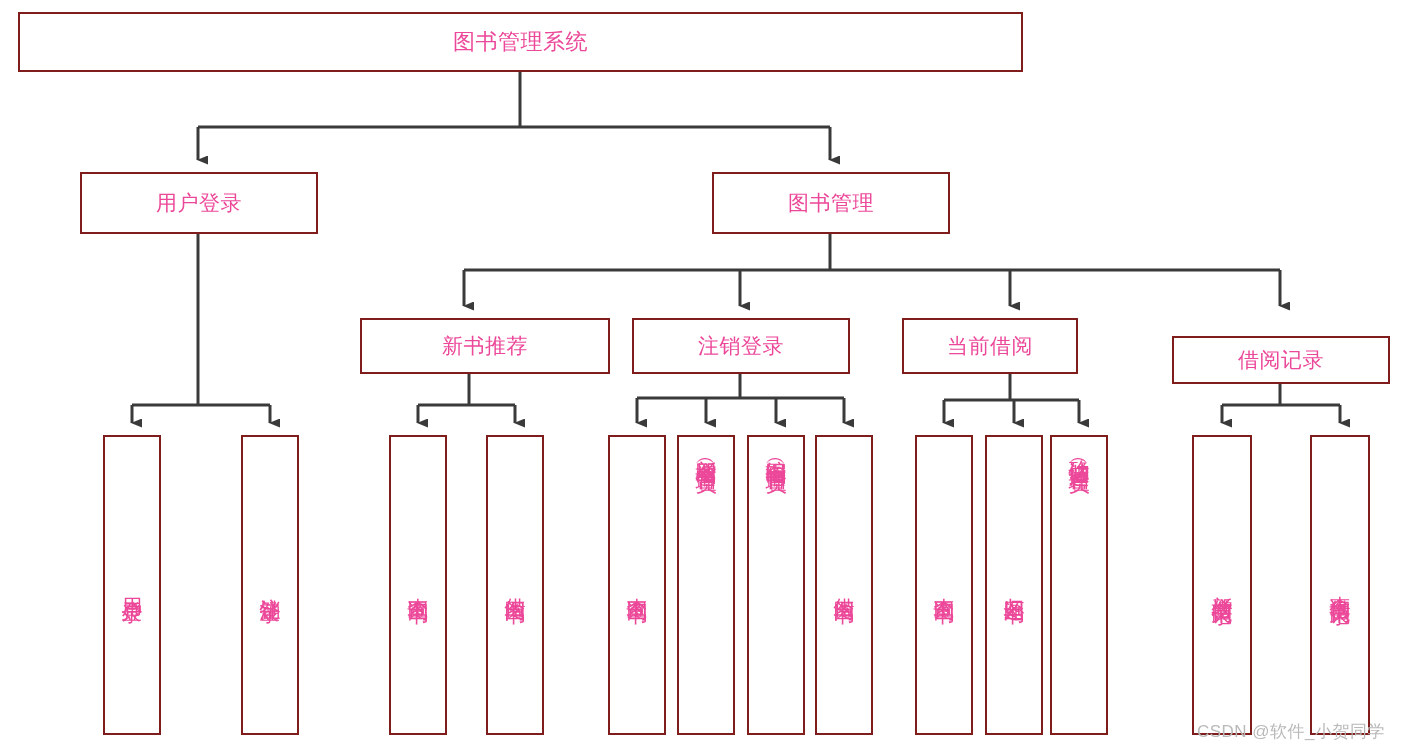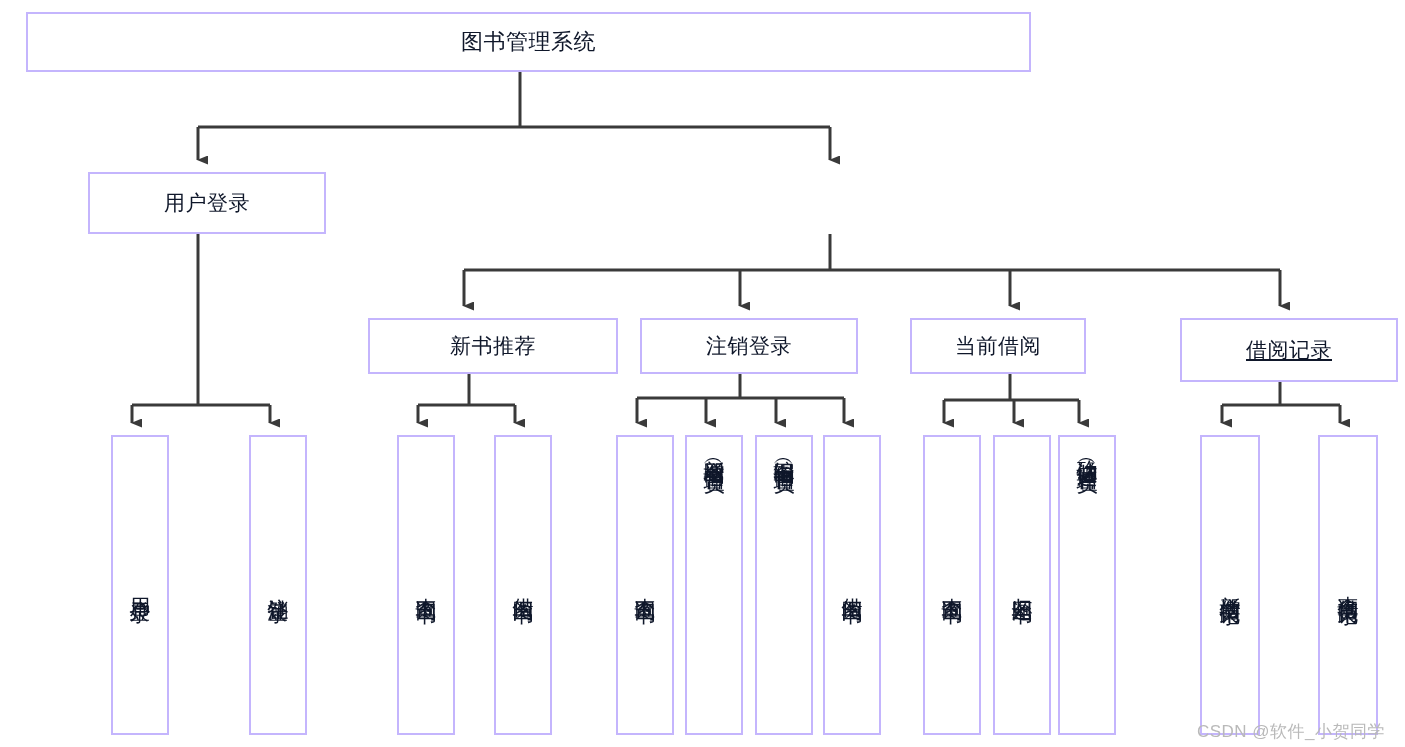--- a/index.html
+++ b/index.html
@@ -23,26 +23,25 @@
     left: 0;
     top: 0;
     width: 1405px;
     height: 747px;
     pointer-events: none;
   }
   .node {
     position: absolute;
     box-sizing: border-box;
     background: #ffffff;
-    border: 2px solid #c4b5fd;
+    border: 2px solid #7f1d1d;
     display: flex;
     align-items: center;
     justify-content: center;
-    color: #0f172a;
-    margin-left: 8px;
+    color: #ec4899;
   }
   .node .label {
     display: block;
     text-align: center;
     line-height: 1.18;
     letter-spacing: 0.5px;
   }
   
   .node.horiz .label {
     writing-mode: horizontal-tb;
@@ -136,31 +135,34 @@
     </g>
   </svg>
 
   <div class="node horiz root" style="left:18px; top:12px; width:1005px; height:60px;">
     <span class="label">图书管理系统</span>
   </div>
 
   <div class="node horiz" style="left:80px; top:172px; width:238px; height:62px;">
     <span class="label">用户登录</span>
   </div>
+  <div class="node horiz" style="left:712px; top:172px; width:238px; height:62px;">
+    <span class="label">图书管理</span>
+  </div>
 
   <div class="node horiz" style="left:360px; top:318px; width:250px; height:56px;">
     <span class="label">新书推荐</span>
   </div>
   <div class="node horiz" style="left:632px; top:318px; width:218px; height:56px;">
     <span class="label">注销登录</span>
   </div>
   <div class="node horiz" style="left:902px; top:318px; width:176px; height:56px;">
     <span class="label">当前借阅</span>
   </div>
-  <div class="node horiz" style="left:1172px; top:318px; width:218px; height:64px;text-decoration:underline;">
+  <div class="node horiz" style="left:1172px; top:336px; width:218px; height:48px;">
     <span class="label">借阅记录</span>
   </div>
 
   <div class="node vert mid" style="left:103px; top:435px; width:58px; height:300px;">
     <span class="label">用户登录</span>
   </div>
   <div class="node vert mid" style="left:241px; top:435px; width:58px; height:300px;">
     <span class="label">注销登录</span>
   </div>
 

